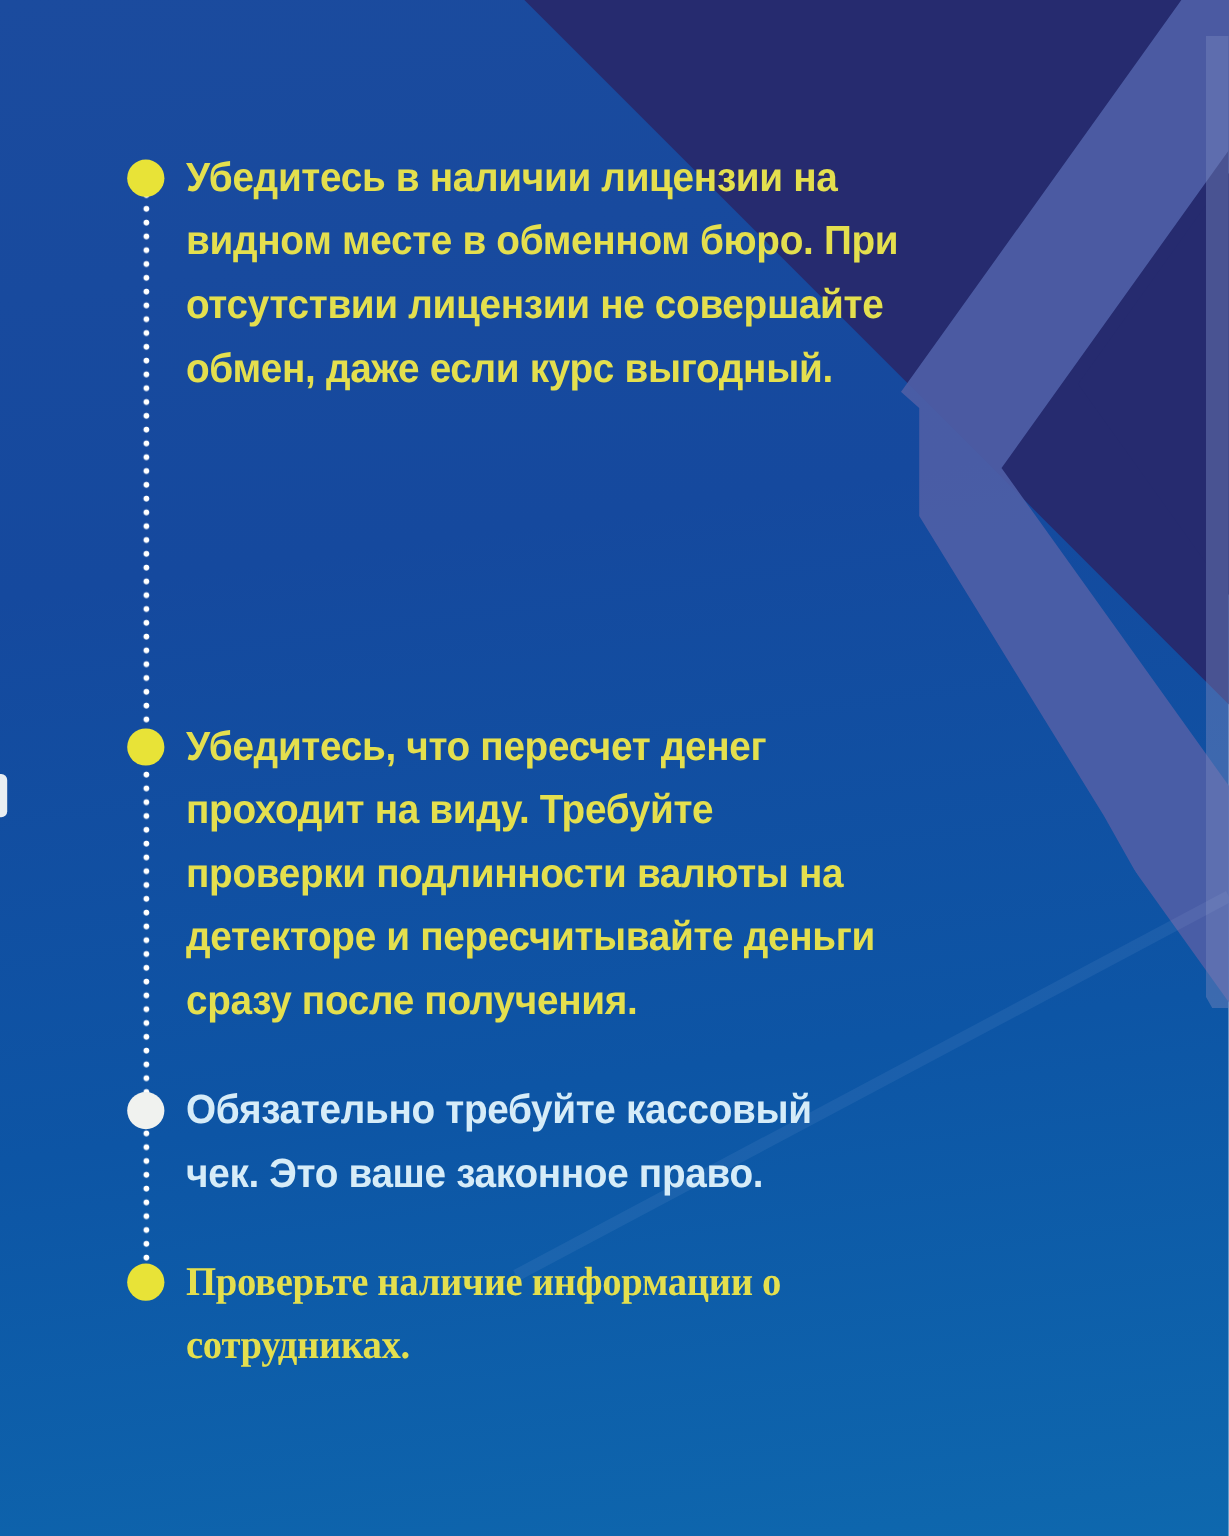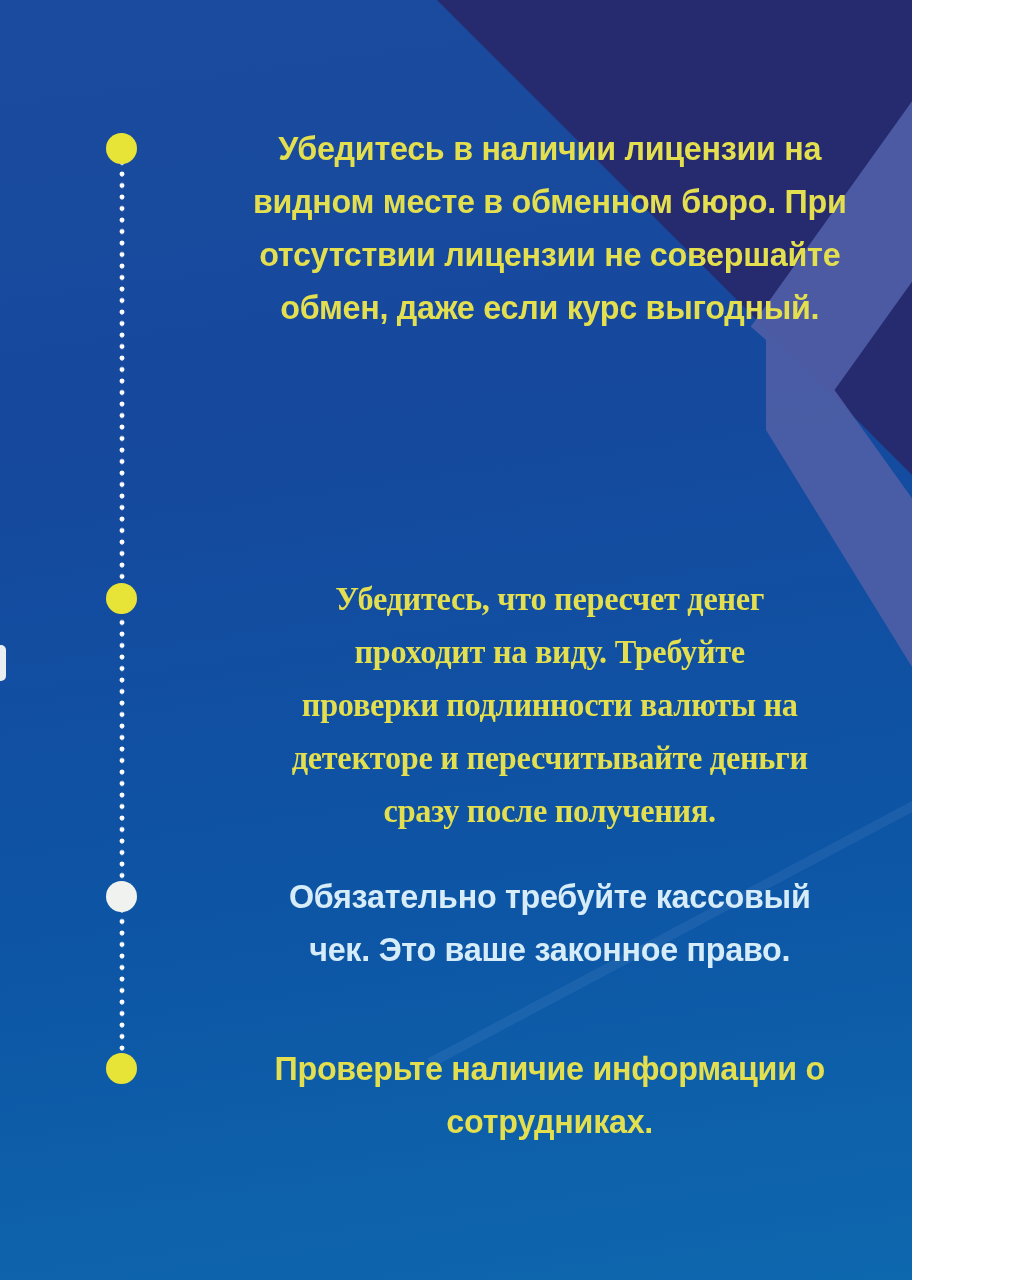--- a/index.html
+++ b/index.html
@@ -3,24 +3,23 @@
 <meta charset="utf-8">
 <style>
   html,body{margin:0;padding:0;}
   body{
     width:1024px;height:1280px;
     font-family:"Liberation Sans", sans-serif;
     overflow:hidden;
   }
   .poster{
     position:relative;
-    width:912px;height:1280px;
+    width:1024px;height:1280px;
     background:linear-gradient(172deg,#1b4b9e 0%,#15499e 35%,#0d55a5 68%,#0e68ae 100%);
     overflow:hidden;
-    text-align:center;
   }
   .decor{
     position:absolute;inset:0;width:1024px;height:1280px;
     pointer-events:none;display:block;
   }
   .rail{
     position:absolute;
     left:119px;top:148px;
     width:6px;height:921px;
     background-image:radial-gradient(circle at 3px 3px,#ffffff 2.1px,rgba(255,255,255,0) 2.8px);
@@ -47,23 +46,23 @@
     line-height:53px;
     letter-spacing:-0.3px;
     white-space:pre-line;
     transform:scaleX(0.95);
     transform-origin:0 0;
   }
   .tip[data-tone="yellow"] .tip-text{color:#e4df4e;}
   .tip[data-tone="ice"] .tip-text{color:#d6ecf8;}
   .tip1{top:122px;}
   .tip2{top:387px;}
-  .tip3{top:572px;font-family:Liberation Serif, serif;}
-  .tip4{top:870px;}
-  .tip5{top:1042px;}
+  .tip3{top:596px;}
+  .tip4{top:899px;}
+  .tip5{top:1042px;font-family:Liberation Serif, serif;}
 </style>
 </head>
 <body>
 
 <div class="poster">
 
   <svg class="decor" viewBox="0 0 1024 1280" xmlns="http://www.w3.org/2000/svg" aria-hidden="true">
     <defs>
       <clipPath id="cornerClip">
         <polygon points="360,-20 1044,-20 1044,900 920,680 766,430 766,340"></polygon>

